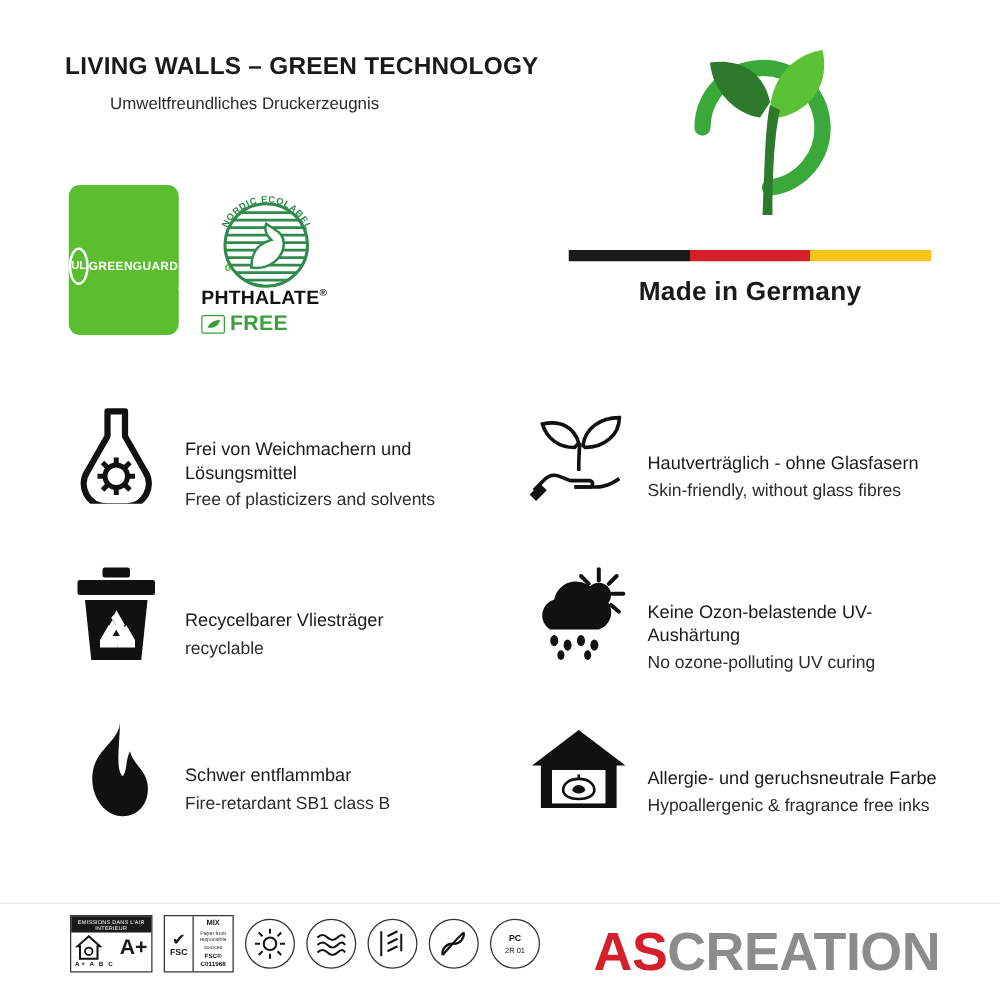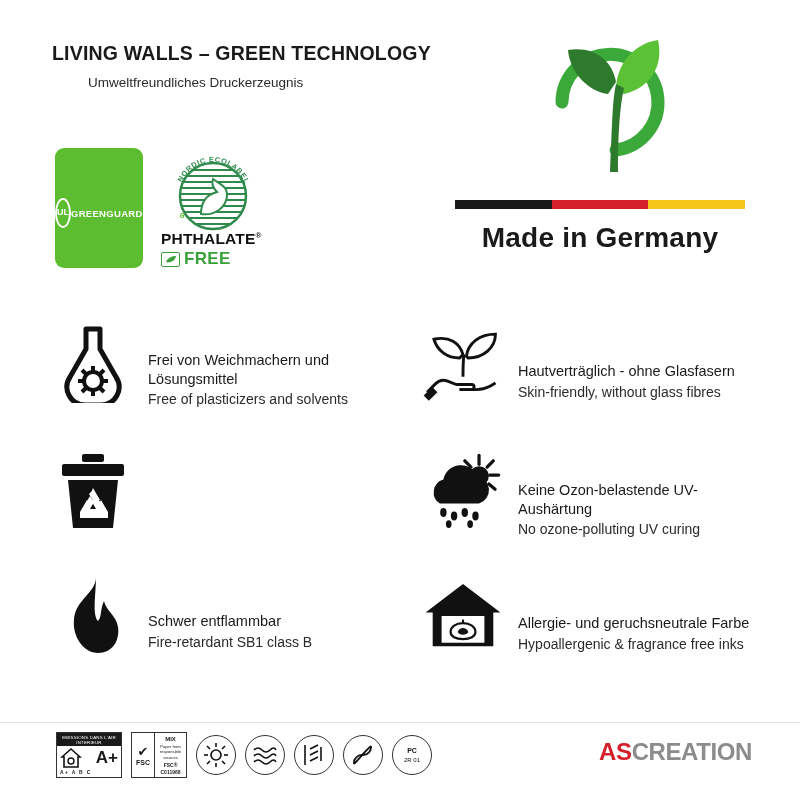--- a/index.html
+++ b/index.html
@@ -169,21 +169,21 @@
   .flagbar div { flex: 1 1 0; }
   .flag-black { background: #1a1a1a; }
   .flag-red { background: #d4202a; }
   .flag-gold { background: #f5c518; }
   .made-in {
     position: absolute;
     left: 455px;
     top: 222px;
     width: 290px;
     text-align: center;
-    font-size: 28px;
+    font-size: 21px;
     font-weight: bold;
     color: #1a1a1a;
     letter-spacing: 0.2px;
   }
 
   
   .features {
     position: absolute;
     left: 52px;
     top: 300px;
@@ -308,21 +308,21 @@
     border: 1.4px solid #333;
     display: flex;
     align-items: center;
     justify-content: center;
     background: #fff;
   }
   .as-creation {
     position: absolute;
     right: 48px;
     top: 16px;
-    font-size: 24px;
+    font-size: 43px;
     font-weight: bold;
     letter-spacing: -0.4px;
   }
   .as-red { color: #d4202a; }
   .as-grey { color: #8c8c8c; }
   .footer-line {
     position: absolute;
     left: 0;
     top: 0;
     width: 800px;
@@ -467,20 +467,24 @@
             <path d="M28 54 l6 -10 4 6 -4 7 h6 v7 h-12 z"></path>
             <path d="M46 54 l-6 -10 -4 6 4 7 h-6 v7 h12 z" transform="translate(0,0)"></path>
           </g>
           <g fill="#ffffff">
             <polygon points="37,36 44,48 38,48 38,44 34,44"></polygon>
             <polygon points="24,60 31,48 35,54 31,61 38,61 38,66 24,66"></polygon>
             <polygon points="52,60 45,48 41,54 45,61 38,61 38,66 52,66"></polygon>
           </g>
         </svg>
       </div>
+      <div class="ftext">
+        <div class="ftitle">Recycelbarer Vliesträger</div>
+        <div class="fsub">recyclable</div>
+      </div>
     </div>
 
     <div class="feature col2">
       <div class="ficon">
         <svg width="92" height="86" viewBox="0 0 92 86">
           <g stroke="#111" stroke-width="3.6" stroke-linecap="round">
             <line x1="64" y1="2" x2="64" y2="12"></line>
             <line x1="86" y1="24" x2="76" y2="24"></line>
             <line x1="80" y1="8" x2="73" y2="15"></line>
             <line x1="48" y1="8" x2="55" y2="15"></line>

